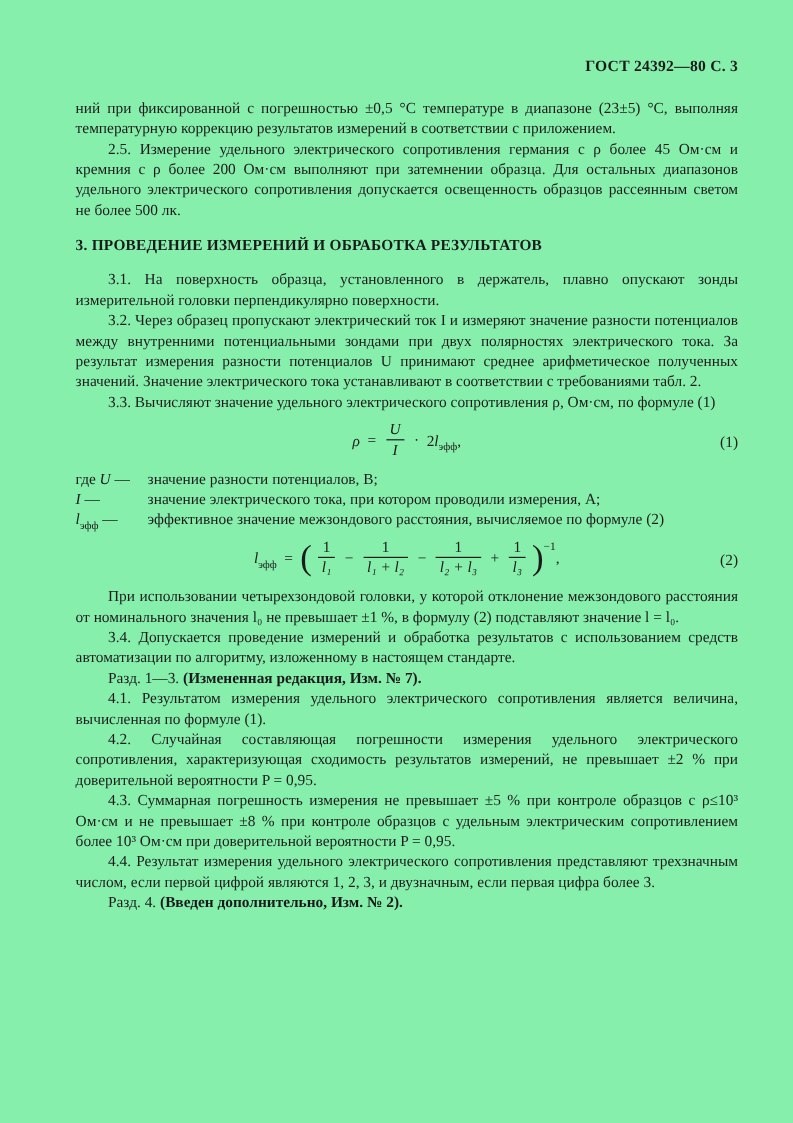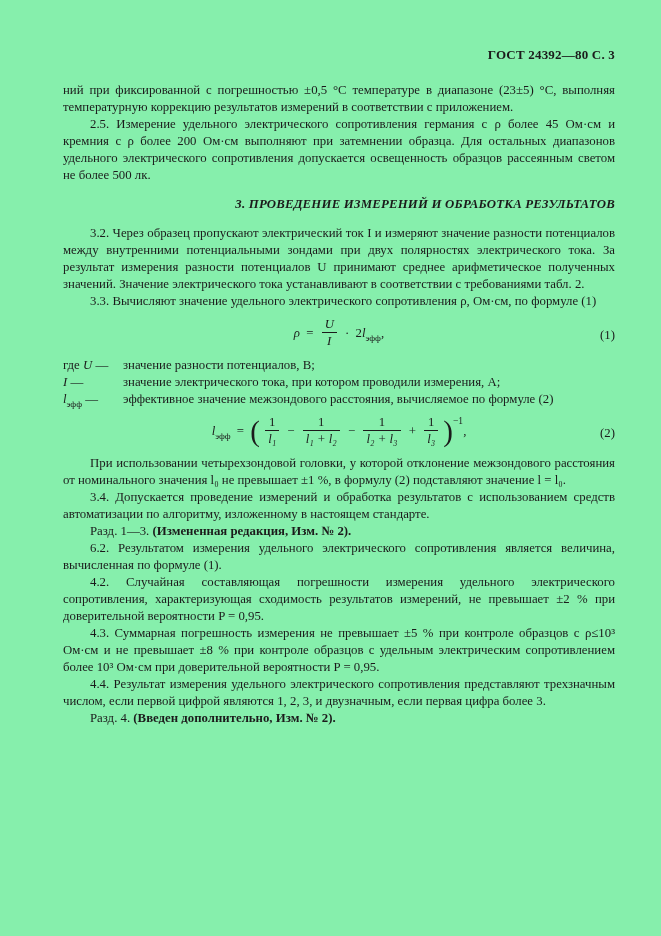--- a/index.html
+++ b/index.html
@@ -28,25 +28,24 @@
     letter-spacing: 0.2px;
   }
   p {
     margin: 0;
     text-align: justify;
   }
   .indent { text-indent: 27px; }
   .sec-heading {
     font-size: 12.8px;
     font-weight: bold;
-    text-align: right;
+    text-align: left;
     margin: 12px 0 12px;
     letter-spacing: 0.2px;
     line-height: 17px;
-    font-style: italic;
   }
   .sec-heading .hline { display: block; }
   .var { font-style: italic; }
   sub {
     font-size: 9px;
     line-height: 0;
   }
   .equation {
     position: relative;
     text-align: center;
@@ -103,20 +102,21 @@
 
 <div class="page">
 
   <div class="page-header">ГОСТ 24392—80 С. 3</div>
 
   <p>ний при фиксированной с погрешностью ±0,5 °С температуре в диапазоне (23±5) °С, выполняя температурную коррекцию результатов измерений в соответствии с приложением.</p>
   <p class="indent">2.5. Измерение удельного электрического сопротивления германия с ρ более 45 Ом·см и кремния с ρ более 200 Ом·см выполняют при затемнении образца. Для остальных диапазонов удельного электрического сопротивления допускается освещенность образцов рассеянным светом не более 500 лк.</p>
 
   <div class="sec-heading">3. ПРОВЕДЕНИЕ ИЗМЕРЕНИЙ И ОБРАБОТКА РЕЗУЛЬТАТОВ</div>
 
+  <p class="indent">3.1. На поверхность образца, установленного в держатель, плавно опускают зонды измерительной головки перпендикулярно поверхности.</p>
   <p class="indent">3.2. Через образец пропускают электрический ток I и измеряют значение разности потенциалов между внутренними потенциальными зондами при двух полярностях электрического тока. За результат измерения разности потенциалов U принимают среднее арифметическое полученных значений. Значение электрического тока устанавливают в соответствии с требованиями табл. 2.</p>
   <p class="indent">3.3. Вычисляют значение удельного электрического сопротивления ρ, Ом·см, по формуле (1)</p>
 
   <div class="equation">
     <span class="eq-body">
       <span class="var">ρ</span>
       <span class="op">=</span>
       <span class="frac"><span class="fnum var">U</span><span class="fden var">I</span></span>
       <span class="op">·</span>
       <span>2</span><span class="var">l</span><sub>эфф</sub><span>,</span>
@@ -150,22 +150,22 @@
       <span class="op">+</span>
       <span class="frac"><span class="fnum">1</span><span class="fden var">l₃</span></span>
       <span class="paren">)</span><sup class="exp">−1</sup><span>,</span>
     </span>
     <span class="eq-no">(2)</span>
   </div>
 
 
   <p class="indent">При использовании четырехзондовой головки, у которой отклонение межзондового расстояния от номинального значения l₀ не превышает ±1 %, в формулу (2) подставляют значение l = l₀.</p>
   <p class="indent">3.4. Допускается проведение измерений и обработка результатов с использованием средств автоматизации по алгоритму, изложенному в настоящем стандарте.</p>
-  <p class="indent"><span>Разд. 1—3.</span> <span class="bold-inline">(Измененная редакция, Изм. № 2).</span></p>
+  <p class="indent"><span>Разд. 1—3.</span> <span class="bold-inline">(Измененная редакция, Изм. № 7).</span></p>
 
 
-  <p class="indent">6.2. Результатом измерения удельного электрического сопротивления является величина, вычисленная по формуле (1).</p>
+  <p class="indent">4.1. Результатом измерения удельного электрического сопротивления является величина, вычисленная по формуле (1).</p>
   <p class="indent">4.2. Случайная составляющая погрешности измерения удельного электрического сопротивления, характеризующая сходимость результатов измерений, не превышает ±2 % при доверительной вероятности P = 0,95.</p>
   <p class="indent">4.3. Суммарная погрешность измерения не превышает ±5 % при контроле образцов с ρ≤10³ Ом·см и не превышает ±8 % при контроле образцов с удельным электрическим сопротивлением более 10³ Ом·см при доверительной вероятности P = 0,95.</p>
   <p class="indent">4.4. Результат измерения удельного электрического сопротивления представляют трехзначным числом, если первой цифрой являются 1, 2, 3, и двузначным, если первая цифра более 3.</p>
   <p class="indent"><span>Разд. 4.</span> <span class="bold-inline">(Введен дополнительно, Изм. № 2).</span></p>
 
 </div>
 
 </body></html>

